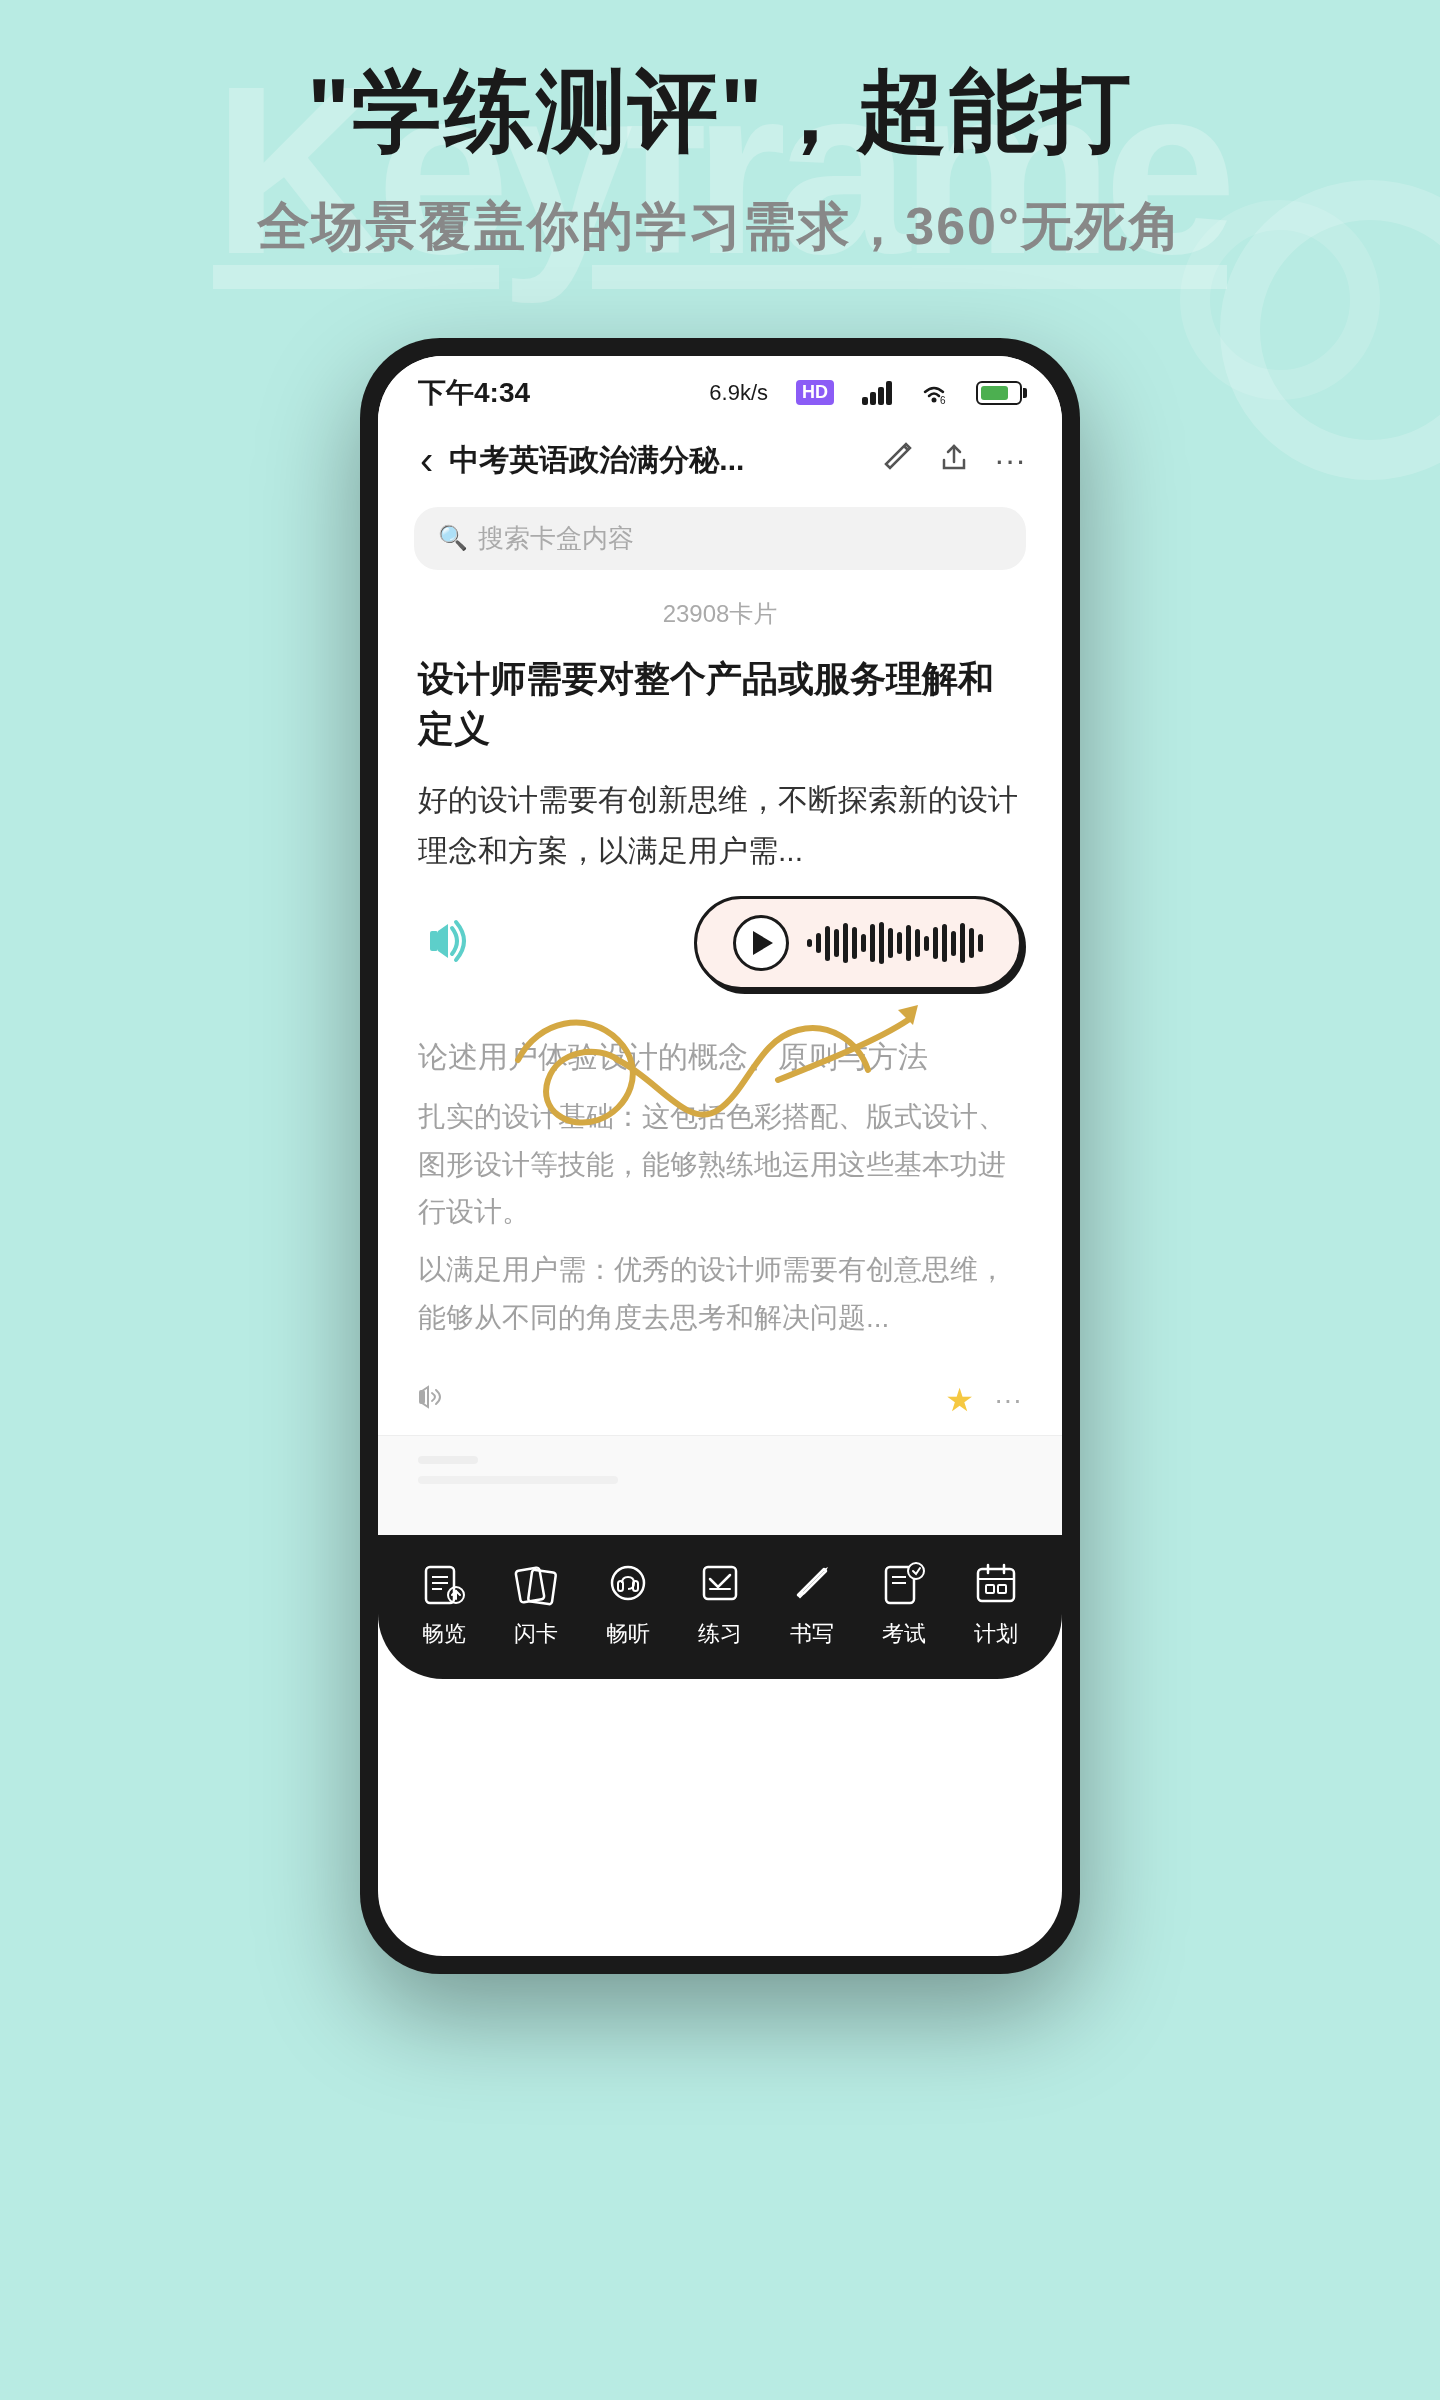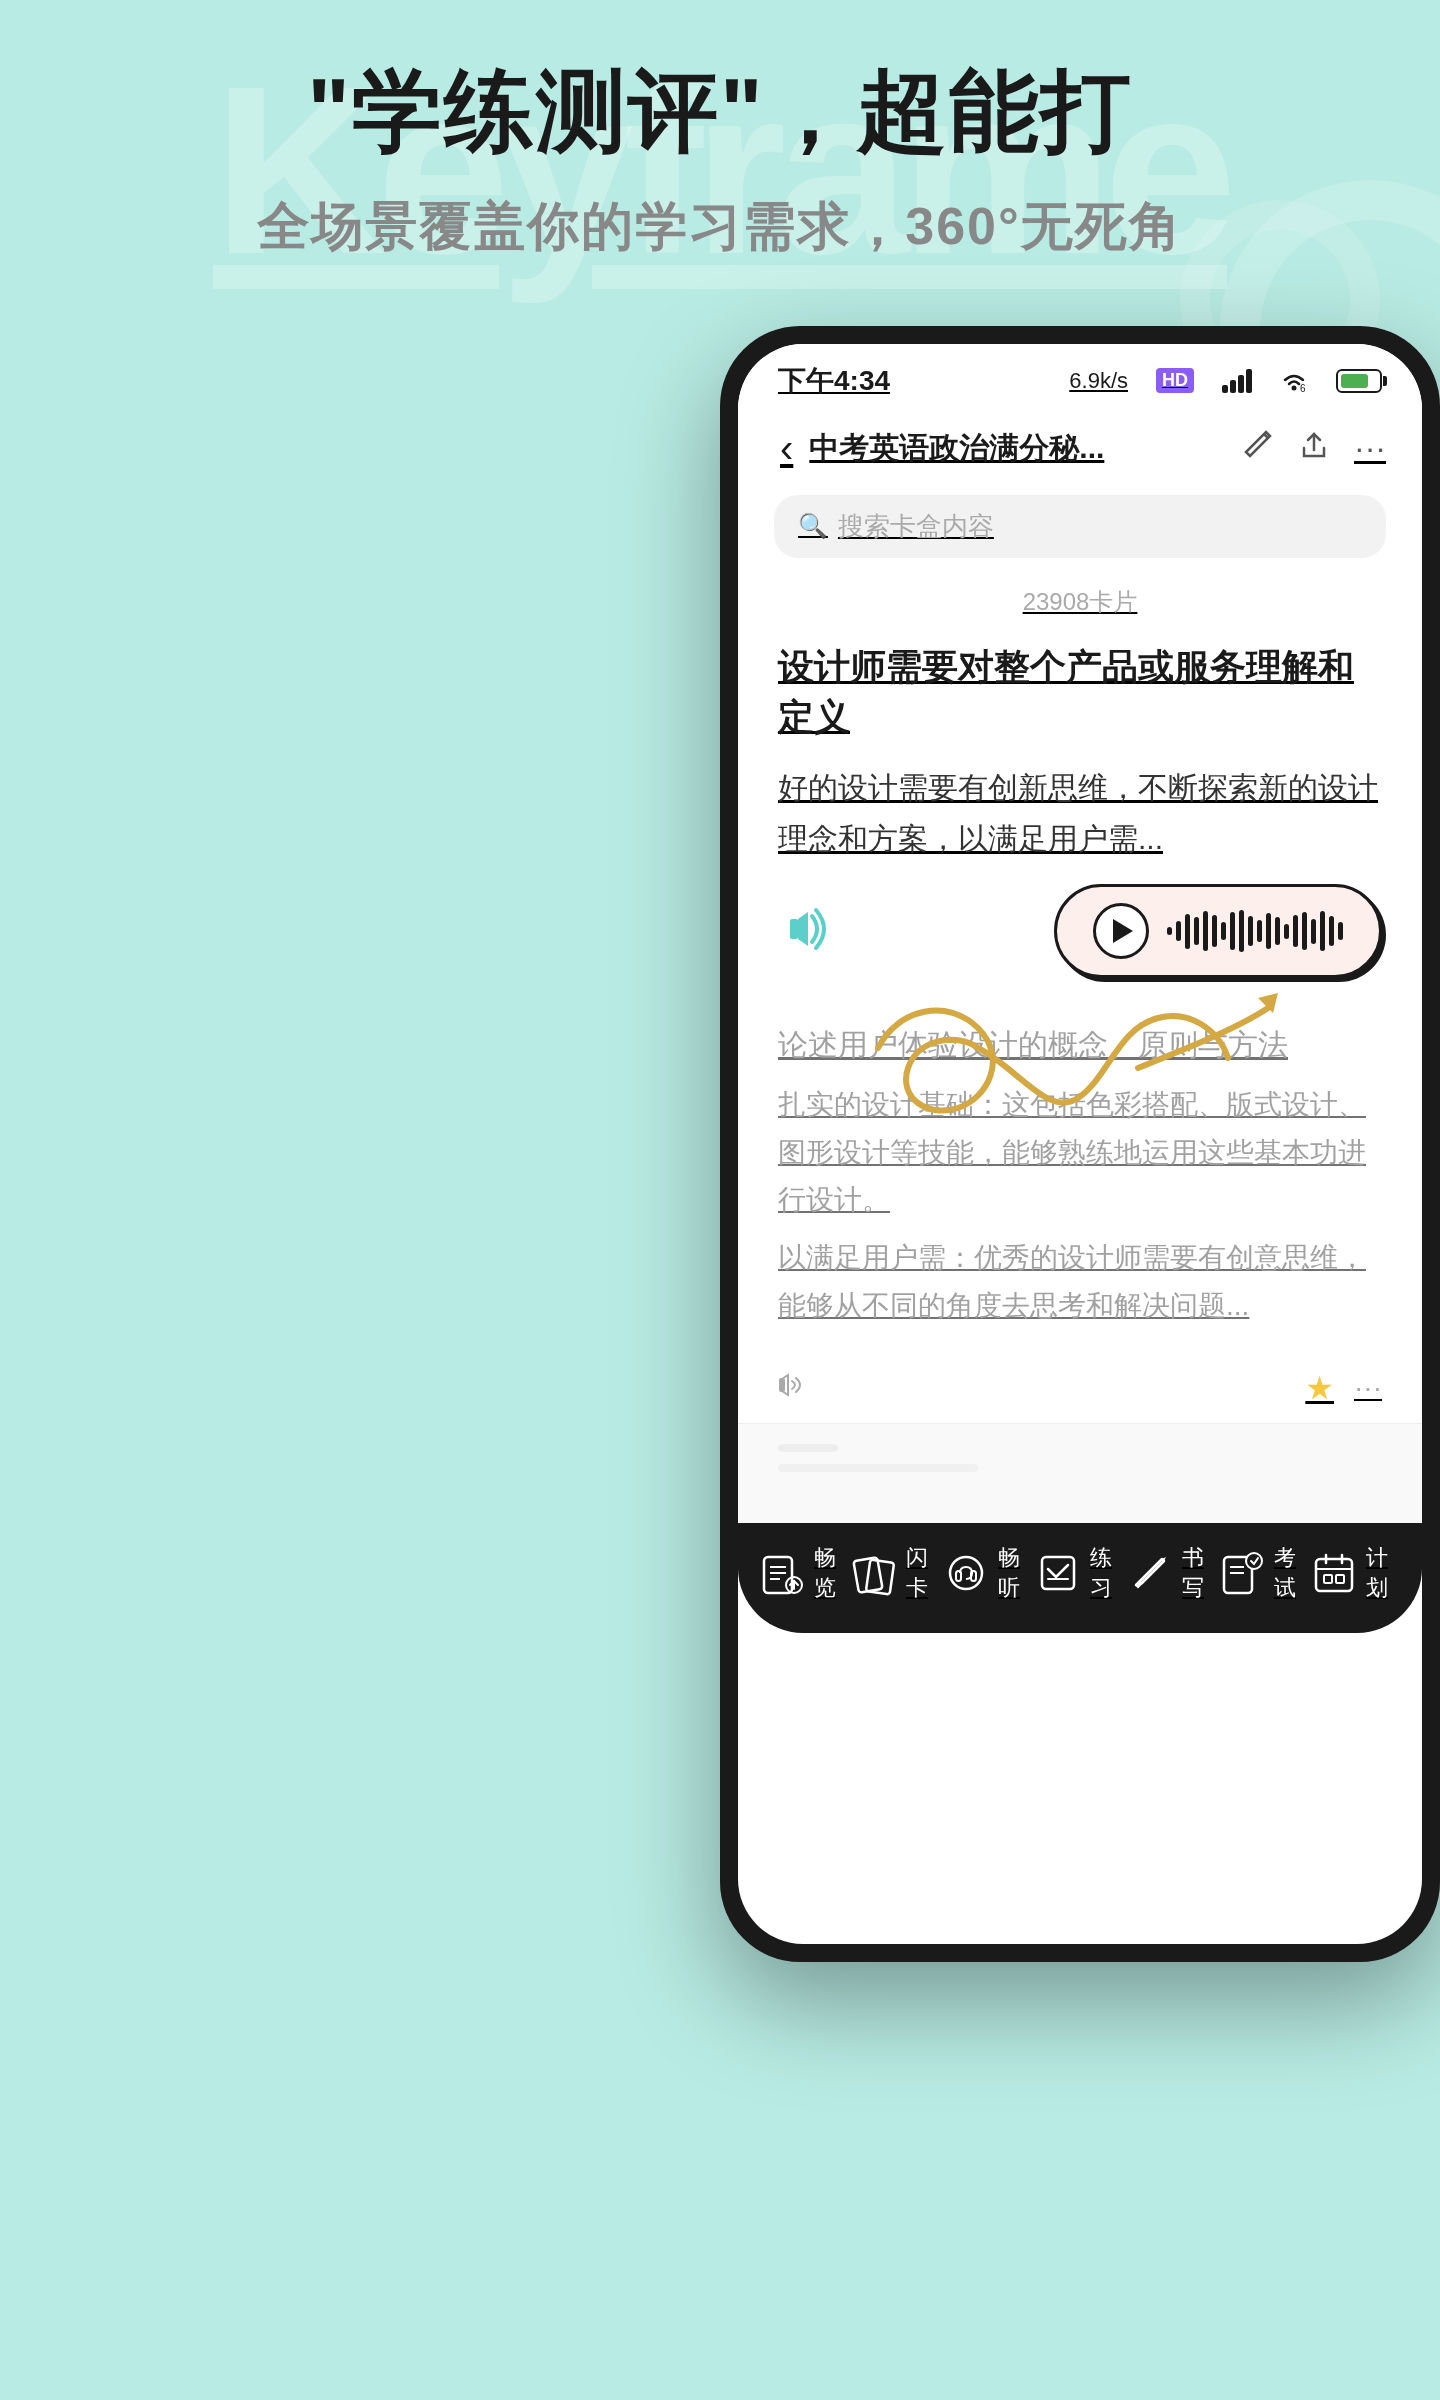--- a/index.html
+++ b/index.html
@@ -79,23 +79,22 @@
       color: #888;
       font-weight: 700;
       letter-spacing: 2px;
     }
 
     
     .phone-wrapper {
       position: relative;
       z-index: 2;
       display: flex;
-      justify-content: flex-end;
-      margin-top: 24px;
-      text-decoration: underline;
+      justify-content: center;
+      margin-top: 36px;
     }
 
     .phone-outer {
       width: 720px;
       background: #1a1a1a;
       border-radius: 80px;
       padding: 18px;
       box-shadow: 0 40px 100px rgba(0,0,0,0.35);
       position: relative;
     }
@@ -390,20 +389,21 @@
       background: #1a1a1a;
       border-radius: 0 0 65px 65px;
       padding: 20px 20px 30px;
       display: flex;
       justify-content: space-around;
       align-items: center;
     }
 
     .nav-item {
       display: flex;
+      flex-direction: column;
       align-items: center;
       gap: 8px;
       cursor: pointer;
     }
 
     .nav-item-icon {
       width: 56px;
       height: 56px;
       display: flex;
       align-items: center;

